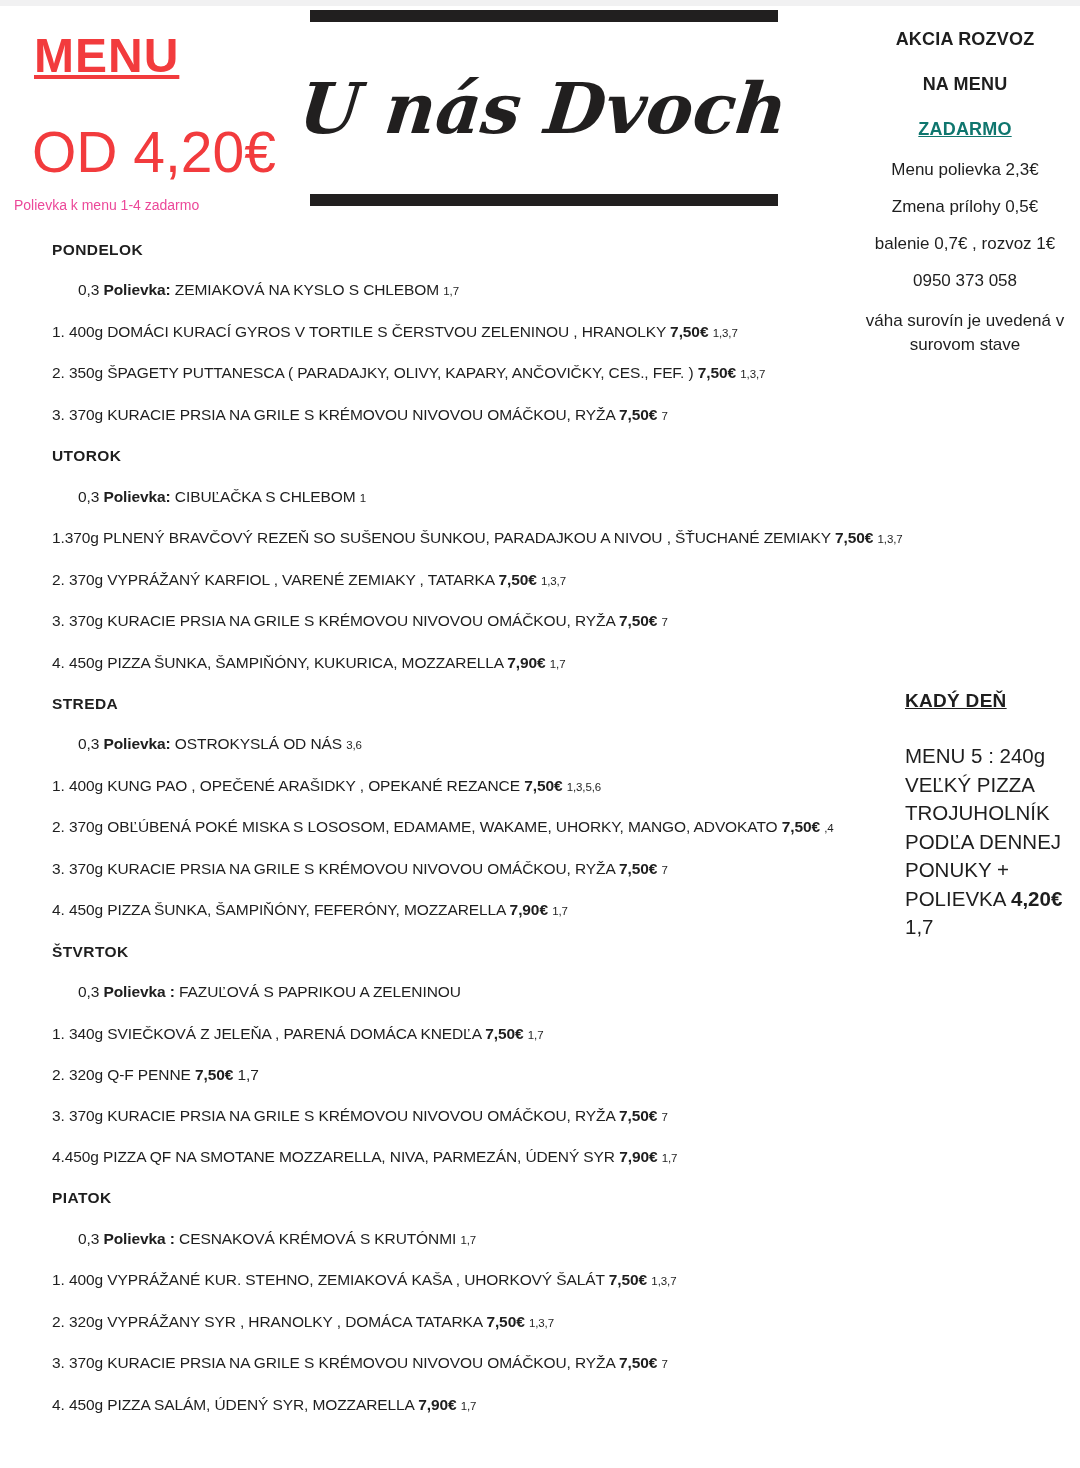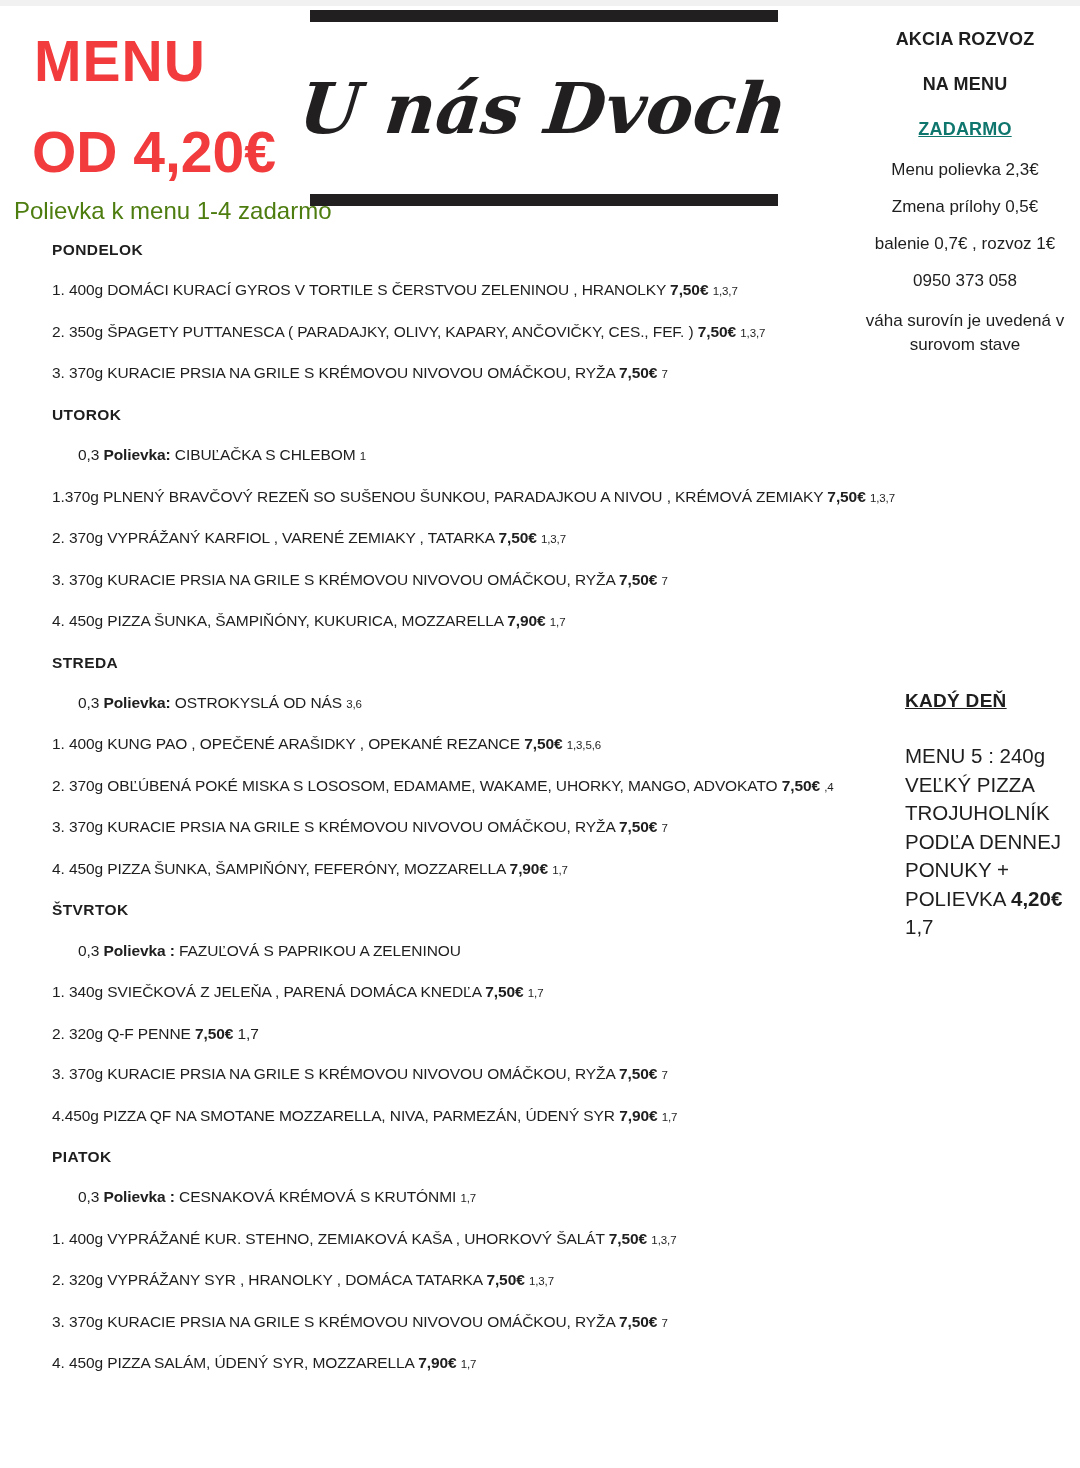--- a/index.html
+++ b/index.html
@@ -7,23 +7,23 @@
     width:1080px; height:1468px;
     background:#ffffff;
     font-family:"Liberation Sans", sans-serif;
     color:#1e1e1e;
     position:relative;
     overflow:hidden;
   }
   .topstrip { position:absolute; left:0; top:0; width:1080px; height:6px; background:#f1f1f2; }
 
   
-  .promo1 { position:absolute; left:34px; top:28px; font-size:57px; font-weight:bold; color:#f23b3d; letter-spacing:1px; }
-  .promo2 { position:absolute; left:32px; top:119px; font-size:57px; font-weight:bold; color:#f23b3d; }
-  .promo-sub { position:absolute; left:14px; top:197px; font-size:24px; color:#4d7c0f; }
+  .promo1 { position:absolute; left:34px; top:28px; font-size:48px; font-weight:bold; color:#f23b3d; letter-spacing:1px;text-decoration:underline; }
+  .promo2 { position:absolute; left:32px; top:119px; font-size:57px; font-weight:normal; color:#f23b3d; }
+  .promo-sub { position:absolute; left:14px; top:197px; font-size:14px; color:#ec4899; }
 
   
   .logo { position:absolute; left:310px; top:10px; width:468px; }
   .logo .bar { height:12px; background:#211f1f; }
   .logo .scriptbox { height:172px; display:flex; align-items:center; justify-content:center; }
   .logo .script {
     font-family:"DejaVu Serif", serif;
     font-style:italic; font-weight:bold;
     font-size:70px; color:#211f1f;
     transform:skewX(-6deg);
@@ -76,36 +76,39 @@
   <div class="i first">Menu polievka 2,3€</div>
   <div class="i">Zmena prílohy 0,5€</div>
   <div class="i">balenie 0,7€ , rozvoz 1€</div>
   <div class="i">0950 373 058</div>
   <div class="i wrap">váha surovín je uvedená v surovom stave</div>
 </div>
 
 <div class="menu">
 
   <div class="row day">PONDELOK</div>
+  <div class="row soup">
+    <span>0,3</span> <b>Polievka</b><b>:</b> <span>ZEMIAKOVÁ NA KYSLO S CHLEBOM</span> <span class="al">1,7</span>
+  </div>
   <div class="row item">
     <span>1.</span> <span>400g</span> <span>DOMÁCI KURACÍ GYROS V TORTILE S ČERSTVOU ZELENINOU , HRANOLKY</span> <b class="price">7,50€</b> <span class="al">1,3,7</span>
   </div>
   <div class="row item">
     <span>2.</span> <span>350g</span> <span>ŠPAGETY PUTTANESCA ( PARADAJKY, OLIVY, KAPARY, ANČOVIČKY, CES., FEF. )</span> <b class="price">7,50€</b> <span class="al">1,3,7</span>
   </div>
   <div class="row item">
     <span>3.</span> <span>370g</span> <span>KURACIE PRSIA NA GRILE S KRÉMOVOU NIVOVOU OMÁČKOU, RYŽA</span> <b class="price">7,50€</b> <span class="al">7</span>
   </div>
 
   <div class="row day">UTOROK</div>
   <div class="row soup">
     <span>0,3</span> <b>Polievka</b><b>:</b> <span>CIBUĽAČKA S CHLEBOM</span> <span class="al">1</span>
   </div>
   <div class="row item">
-    <span>1.370g</span> <span></span> <span>PLNENÝ BRAVČOVÝ REZEŇ SO SUŠENOU ŠUNKOU, PARADAJKOU A NIVOU , KRÉMOVÁ ZEMIAKY</span> <b class="price">7,50€</b> <span class="al">1,3,7</span>
+    <span>1.370g</span> <span></span> <span>PLNENÝ BRAVČOVÝ REZEŇ SO SUŠENOU ŠUNKOU, PARADAJKOU A NIVOU , ŠŤUCHANÉ ZEMIAKY</span> <b class="price">7,50€</b> <span class="al">1,3,7</span>
   </div>
   <div class="row item">
     <span>2.</span> <span>370g</span> <span>VYPRÁŽANÝ KARFIOL , VARENÉ ZEMIAKY , TATARKA</span> <b class="price">7,50€</b> <span class="al">1,3,7</span>
   </div>
   <div class="row item">
     <span>3.</span> <span>370g</span> <span>KURACIE PRSIA NA GRILE S KRÉMOVOU NIVOVOU OMÁČKOU, RYŽA</span> <b class="price">7,50€</b> <span class="al">7</span>
   </div>
   <div class="row item">
     <span>4.</span> <span>450g</span> <span>PIZZA ŠUNKA, ŠAMPIŇÓNY, KUKURICA, MOZZARELLA</span> <b class="price">7,90€</b> <span class="al">1,7</span>
   </div>

